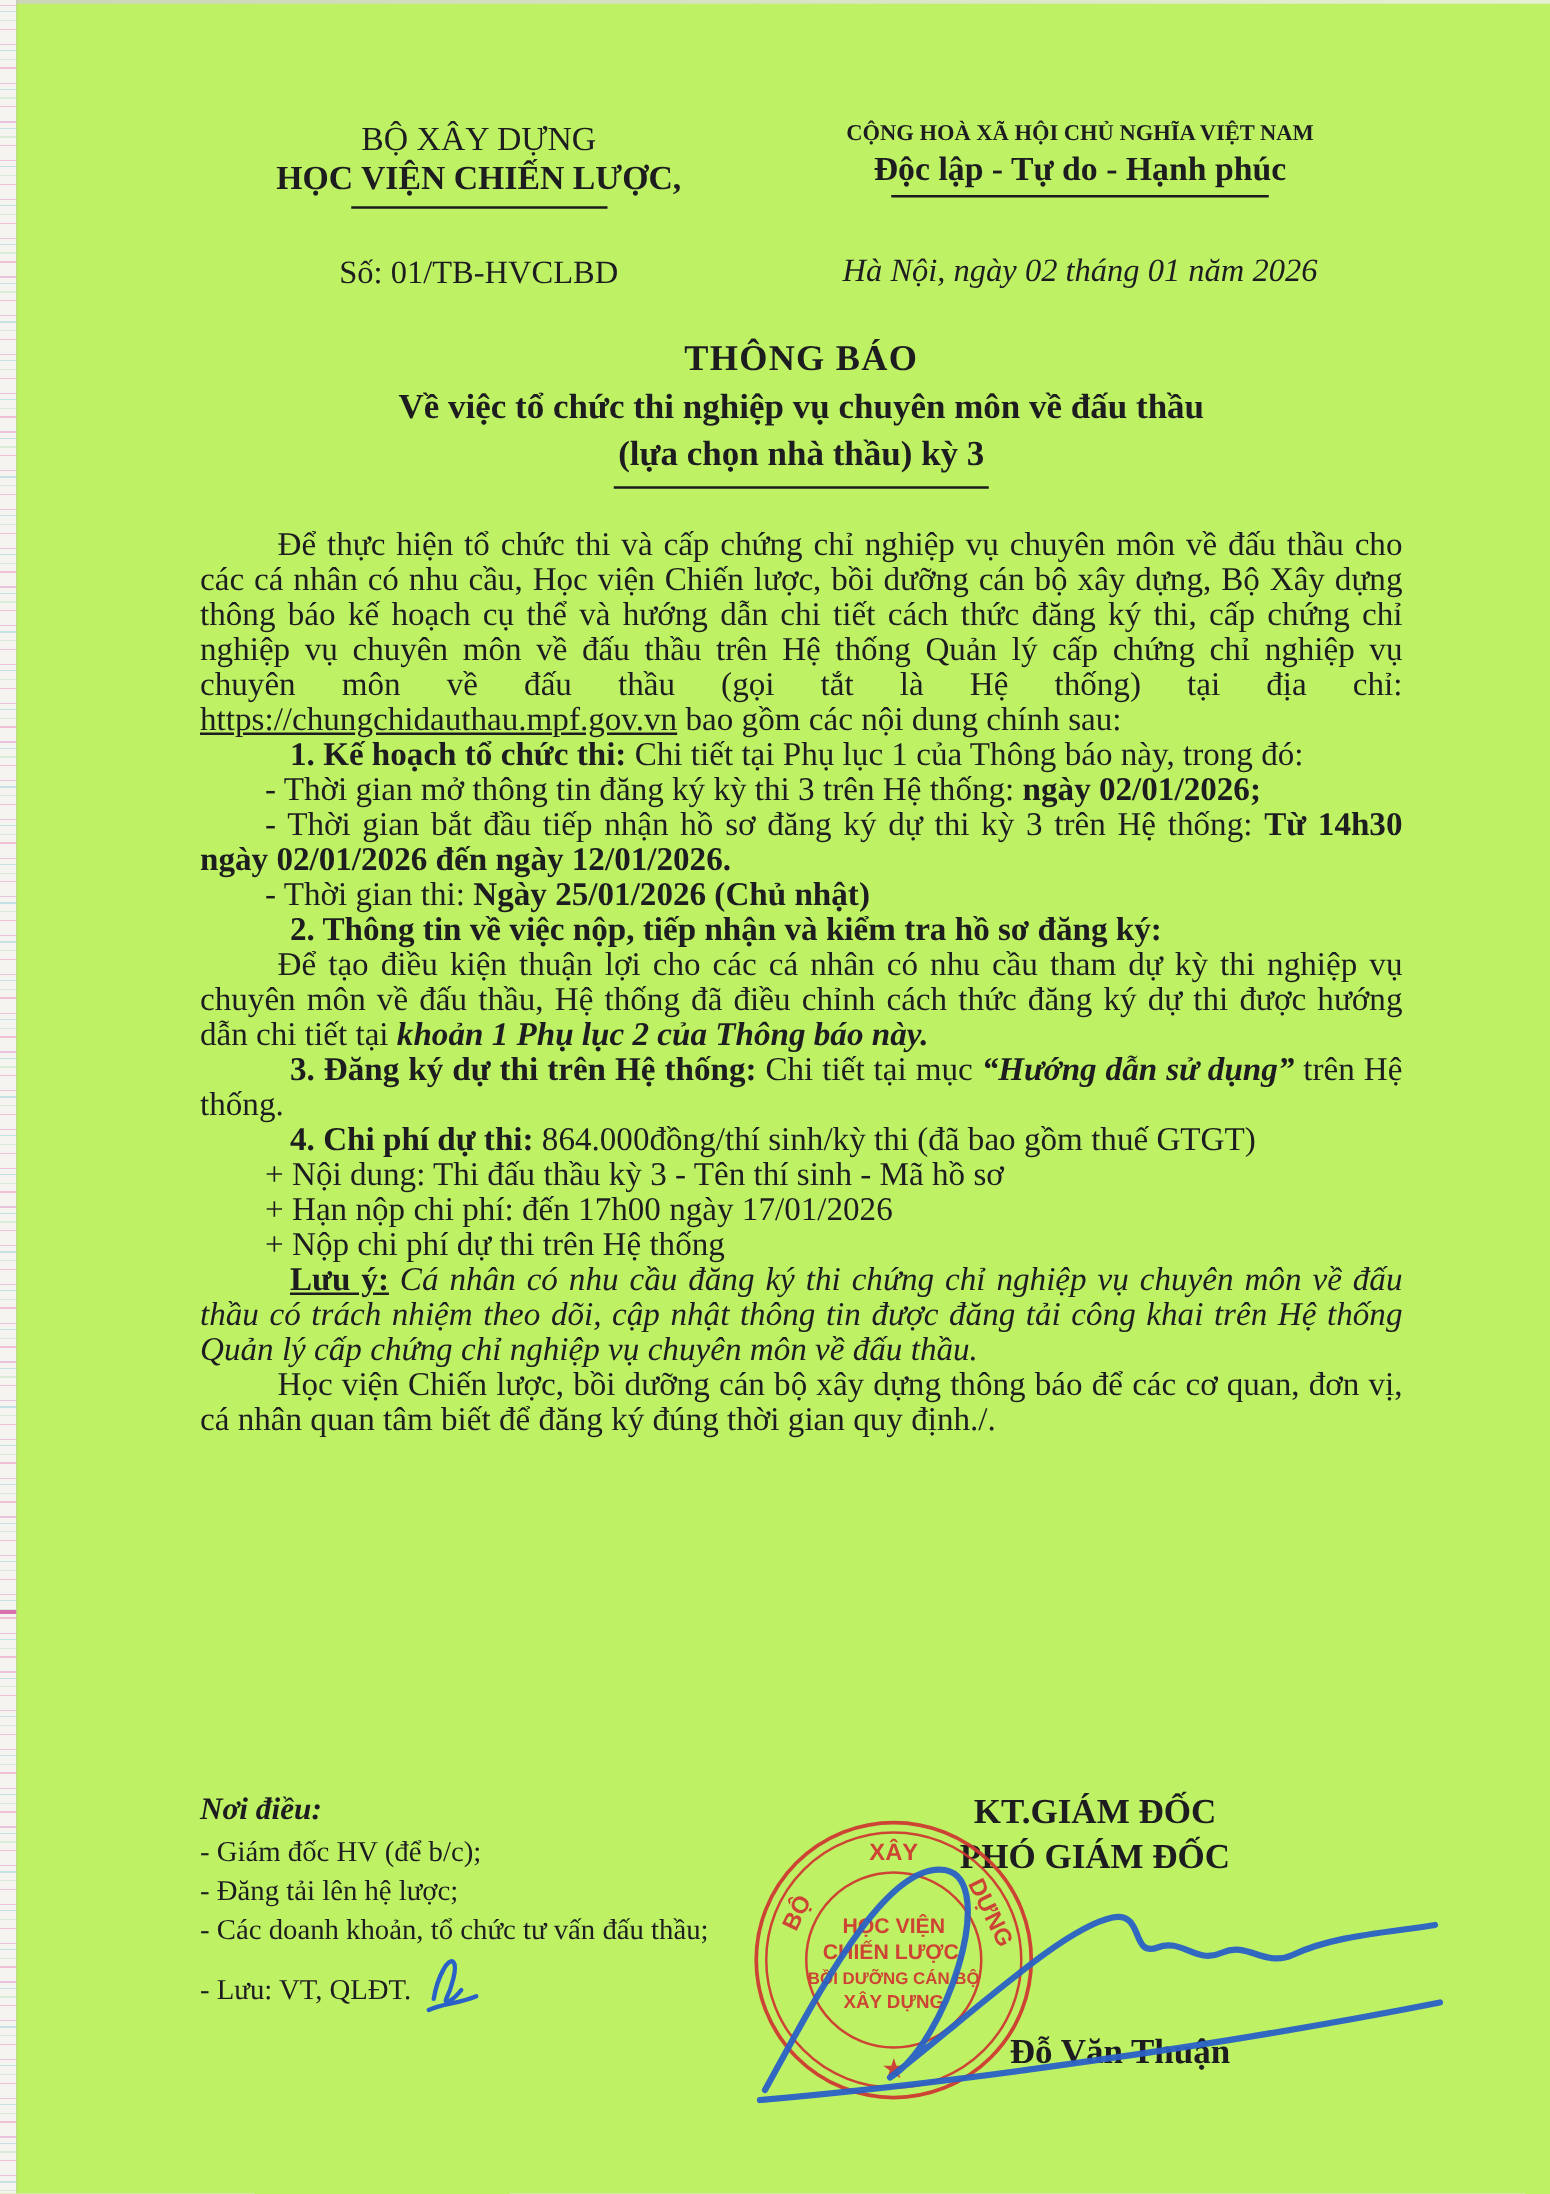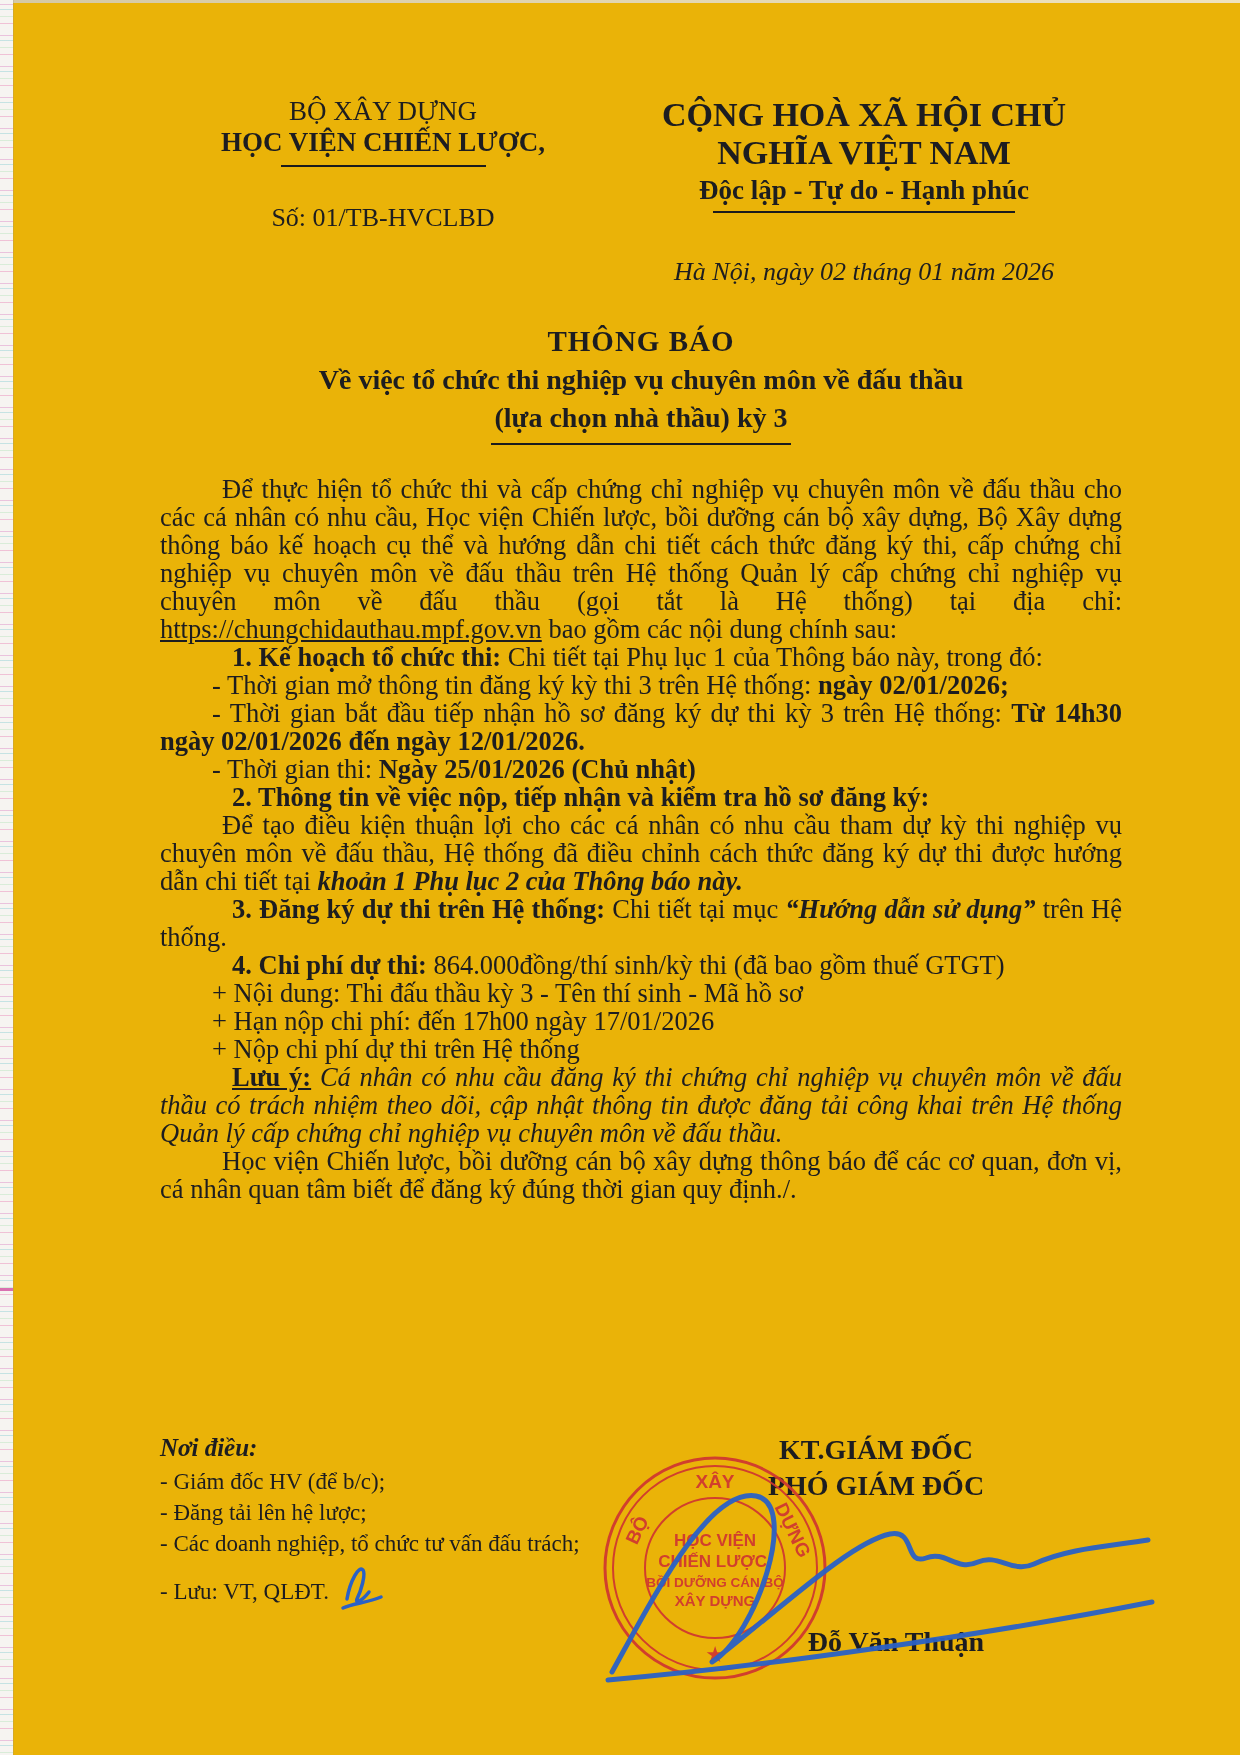--- a/index.html
+++ b/index.html
@@ -1,18 +1,18 @@
 <!DOCTYPE html>
 <html><head>
 <meta charset="utf-8">
 <style>
   html,body{margin:0;padding:0;background:#e9e9e9;}
   .page{
     position:relative; width:1240px; height:1755px; overflow:hidden;
-    background:#eab308; color:#1d1d20;
+    background:#bef264; color:#1d1d20;
     font-family:"Liberation Serif","DejaVu Serif",serif;
   }
   .page::before{content:''; position:absolute; top:0; left:0; right:0; height:3px;
     background:linear-gradient(90deg,#cfcecc,#f0efed); opacity:.8;}
   .edge-noise{
     position:absolute; left:0; top:0; width:13px; height:100%;
     background-image:
       linear-gradient(180deg, rgba(0,0,0,0) 1288px, rgba(210,79,160,.8) 1288px, rgba(210,79,160,.8) 1291px, rgba(0,0,0,0) 1291px),
       repeating-linear-gradient(180deg,
         rgba(0,0,0,0) 0 4px, rgba(216,120,190,.40) 4px 5px,
@@ -27,21 +27,21 @@
   .content{position:absolute; left:160px; top:96px; width:962px;}
 
   .head-row{display:flex;}
   .head-left{width:446px; text-align:center;}
   .hl1{font-size:27px;}
   .hl2{font-size:27px; font-weight:bold;}
   .rule{height:2px; background:#1b1b1d;}
   .rule-left{width:205px; margin:7px auto 0;}
   .doc-num{font-size:26px; margin-top:36px;}
   .head-right{flex:1; text-align:center;}
-  .hr1{font-size:34px; font-weight:bold;}
+  .hr1{font-size:18px; font-weight:bold;}
   .hr2{font-size:27px; font-weight:bold; margin-top:3px;}
   .rule-right{width:302px; margin:5px auto 0;}
   .date-line{font-size:26px; font-style:italic; margin-top:44px;}
 
   .title-block{text-align:center; margin-top:38px;}
   .t1{font-size:29px; font-weight:bold; letter-spacing:1px;}
   .t2{font-size:28px; font-weight:bold; margin-top:6px;}
   .rule-title{width:300px; margin:9px auto 0;}
 
   .doc-body{margin-top:30px; font-size:26.5px; line-height:28px; text-align:justify;}
@@ -121,21 +121,21 @@
 
       <p class="ind">Học viện Chiến lược, bồi dưỡng cán bộ xây dựng thông báo để các cơ quan, đơn vị, cá nhân quan tâm biết để đăng ký đúng thời gian quy định./.</p>
     </div>
   </div>
 
   <div class="foot">
     <div class="recip">
       <div class="recip-label">Nơi điều:</div>
       <div class="recip-item">- Giám đốc HV (để b/c);</div>
       <div class="recip-item">- Đăng tải lên hệ lược;</div>
-      <div class="recip-item">- Các doanh nghiệp, tổ chức tư vấn đấu trách;</div>
+      <div class="recip-item">- Các doanh khoản, tổ chức tư vấn đấu thầu;</div>
       <div class="recip-item"><span>- Lưu: VT, QLĐT.</span><svg class="paraph-svg" width="54" height="54" viewBox="0 0 54 54">
             <g fill="none" stroke="#2a61c6" stroke-width="3.5" stroke-linecap="round" stroke-linejoin="round">
               <path d="M 12 40 C 15 22, 24 6, 28 11 C 31 15, 26 32, 22 40 C 20 45, 27 42, 34 33"></path>
               <path d="M 8 49 C 18 44, 32 44, 46 38"></path>
             </g>
           </svg></div>
     </div>
     <div class="sign">
       <div class="sg1">KT.GIÁM ĐỐC</div>
       <div class="sg2">PHÓ GIÁM ĐỐC</div>

